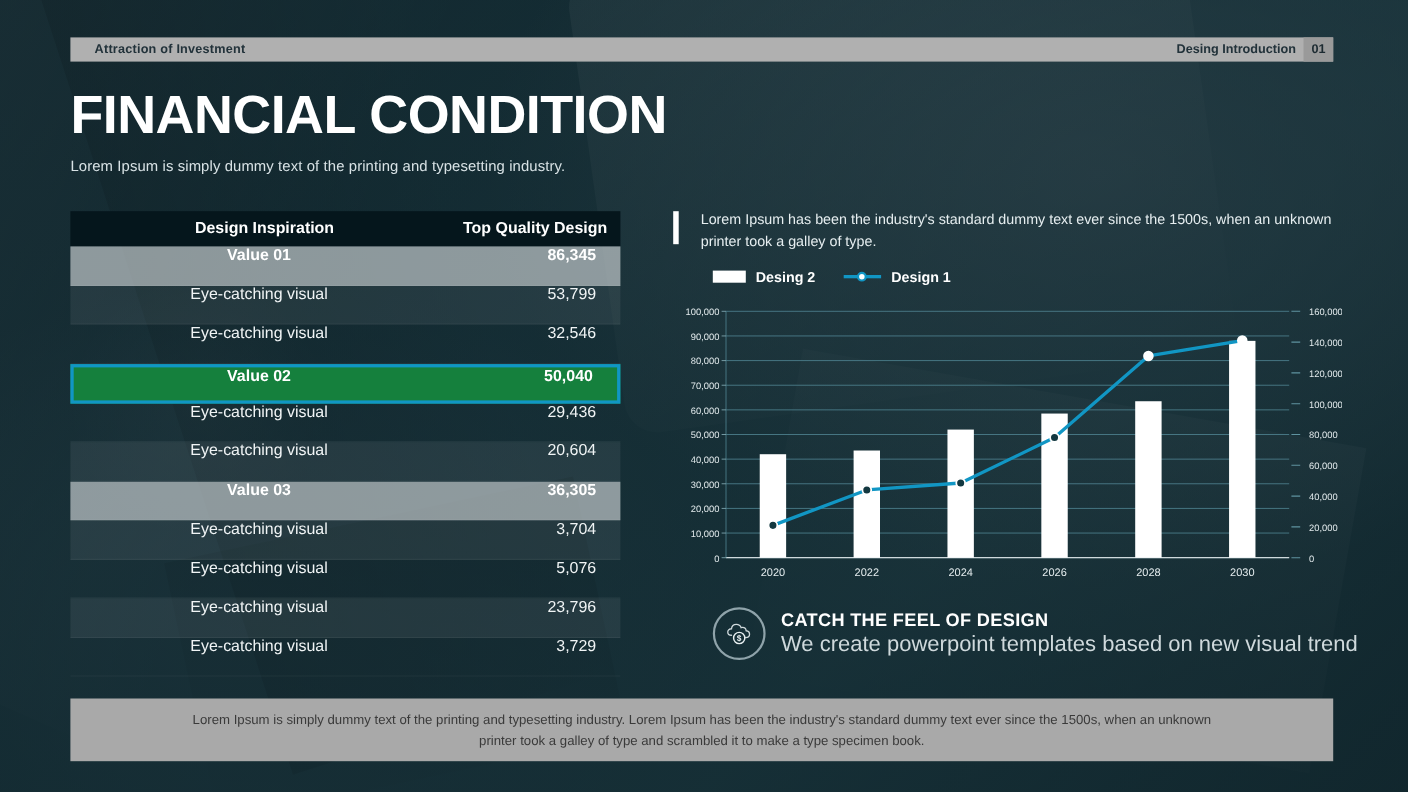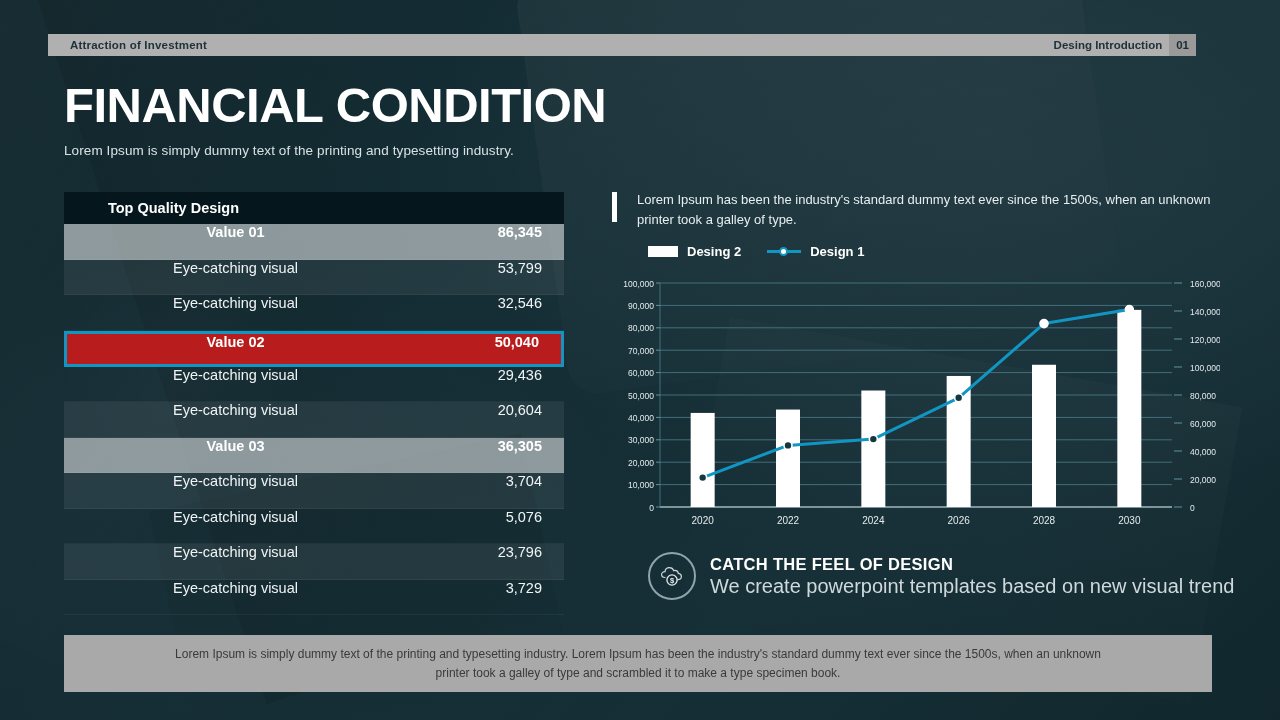--- a/index.html
+++ b/index.html
@@ -24,42 +24,42 @@
       background:linear-gradient(160deg,rgba(255,255,255,.10),rgba(255,255,255,0));border-radius:30px;}
   .s4{width:520px;height:300px;left:700px;top:360px;transform:rotate(10deg);
       background:linear-gradient(200deg,rgba(255,255,255,.07),rgba(255,255,255,0));}
   .s5{width:380px;height:240px;left:170px;top:470px;transform:rotate(-12deg);
       background:linear-gradient(200deg,rgba(0,0,0,.22),rgba(0,0,0,0));}
   .s6{width:240px;height:240px;left:60px;top:250px;border-radius:50%;
       background:radial-gradient(circle,rgba(255,255,255,.06),rgba(255,255,255,0) 70%);}
   .bg-tint{position:absolute;inset:0;background:linear-gradient(180deg,rgba(16,38,45,.55),rgba(16,38,45,.72));}
 
   
-  .topbar{position:absolute;left:48px;top:34px;width:1148px;height:22px;
+  .topbar{position:absolute;left:64px;top:34px;width:1148px;height:22px;
           background:#b0b0b0;display:flex;align-items:center;}
   .topbar-left{font-size:11.5px;font-weight:bold;color:#22323a;margin-left:22px;letter-spacing:.2px;}
   .topbar-right{margin-left:auto;display:flex;align-items:center;height:100%;}
   .topbar-right-label{font-size:11.5px;font-weight:bold;color:#22323a;}
   .topbar-num{font-size:11.5px;font-weight:bold;color:#1c2a31;background:#9a9a9a;
               padding:0 7px;height:100%;display:flex;align-items:center;margin-left:7px;}
 
   
   .title{position:absolute;left:64px;top:78px;font-size:49px;line-height:54px;font-weight:bold;
          color:#ffffff;letter-spacing:-.5px;}
   .subtitle{position:absolute;left:64px;top:143px;font-size:13.5px;color:#d8e2e5;letter-spacing:.1px;}
 
   
   .table{position:absolute;left:64px;top:192px;width:500px;}
   .thead{height:32px;background:#05161c;display:flex;align-items:center;}
   .th-left{flex:1;text-align:center;font-size:14.5px;font-weight:bold;color:#fff;padding-left:40px;}
   .th-right{width:175px;text-align:right;font-size:14.5px;font-weight:bold;color:#fff;padding-right:12px;}
   .row{height:34.5px;display:flex;align-items:flex-start;border-bottom:1px solid rgba(255,255,255,.05);}
   .row.alt{background:rgba(255,255,255,.07);}
   .row.group{background:rgba(216,221,223,.62);}
-  .row.hl{background:#b91c1c;border:3px solid #1196c4;height:36px;box-sizing:border-box;}
+  .row.hl{background:#15803d;border:3px solid #1196c4;height:36px;box-sizing:border-box;}
   .c-left{flex:1;text-align:center;font-size:14.5px;color:#f0f4f5;padding-left:40px;}
   .c-right{width:175px;text-align:right;font-size:14.5px;color:#f0f4f5;padding-right:22px;}
   .row.group .c-left,.row.group .c-right{color:#ffffff;font-weight:bold;}
   .row.hl .c-left,.row.hl .c-right{color:#ffffff;font-weight:bold;}
 
   
   .quote{position:absolute;left:612px;top:190px;width:600px;display:flex;gap:20px;}
   .quote-bar{width:5px;height:30px;background:#ffffff;flex:none;margin-top:2px;}
   .quote-text{font-size:13px;line-height:20px;color:#e6eef0;}
 
@@ -108,20 +108,21 @@
       <div class="topbar-right-label">Desing Introduction</div>
       <div class="topbar-num">01</div>
     </div>
   </div>
 
   <div class="title">FINANCIAL CONDITION</div>
   <div class="subtitle">Lorem Ipsum is simply dummy text of the printing and typesetting industry.</div>
 
   <div class="table">
     <div class="thead">
+      <div class="th-left">Design Inspiration</div>
       <div class="th-right">Top Quality  Design</div>
     </div>
     <div id="table-body">
         <div class="row group">
           <div class="c-left">Value 01</div>
           <div class="c-right">86,345</div>
         </div>
         <div class="row alt">
           <div class="c-left">Eye-catching visual</div>
           <div class="c-right">53,799</div>

